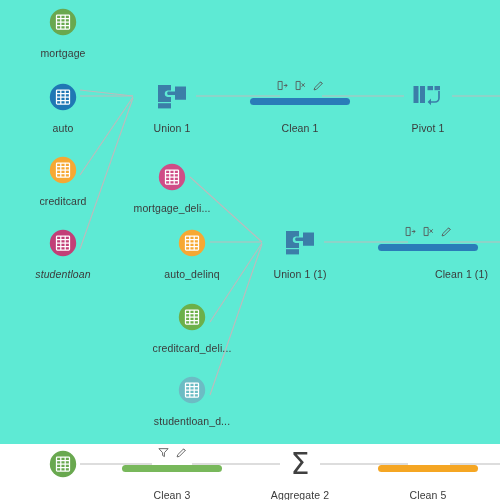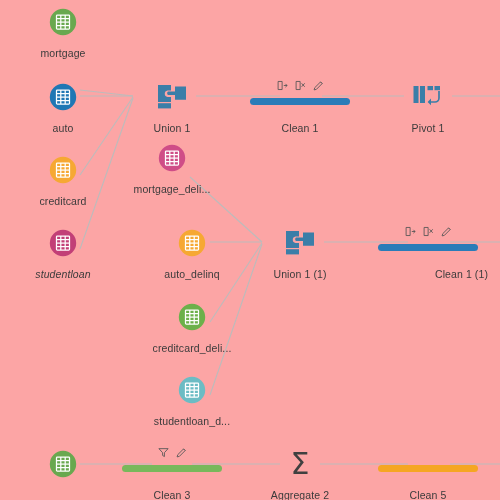--- a/index.html
+++ b/index.html
@@ -9,22 +9,22 @@
   }
   body {
     width: 500px;
     height: 500px;
     overflow: hidden;
     font-family: "Liberation Sans", sans-serif;
   }
   #canvas {
     position: relative;
     width: 500px;
-    height: 500px;
-    background: #fca5a5;
+    height: 444px;
+    background: #5eead4;
   }
   #edges {
     position: absolute;
     left: 0;
     top: 0;
     width: 500px;
     height: 500px;
     pointer-events: none;
   }
   .node {
@@ -226,21 +226,21 @@
             <rect x="1.5" y="2" width="5" height="17" fill="#3b7ea8"></rect>
             <rect x="8" y="2" width="5" height="17" fill="#3b7ea8"></rect>
             <rect x="15.5" y="2" width="5.5" height="4.2" fill="#3b7ea8"></rect>
             <rect x="22.5" y="2" width="5.5" height="4.2" fill="#3b7ea8"></rect>
             <path d="M27,7 V14 A4,4 0 0 1 23,18 H17.5" stroke="#3b7ea8" stroke-width="1.7" fill="none"></path>
             <path d="M19,14.6 L15.6,18 L19,21.2 Z" fill="#3b7ea8"></path>
           </svg>
         </div>
         <div class="node-label">Pivot 1</div>
       </div>
-      <div class="node" style="left: 172px; top: 141px;">
+      <div class="node" style="left: 172px; top: 160px;">
         <div class="node-art">
           <div class="src-circle">
             <svg width="28" height="28" viewBox="0 0 28 28">
               <circle cx="14" cy="14" r="13.2" fill="#cf4d87"></circle>
               <g stroke="#ffffff" stroke-width="1.25" fill="none">
                 <rect x="7.5" y="7" width="13" height="14" rx="0.8"></rect>
                 <line x1="7.5" x2="20.5" y1="10.6" y2="10.6"></line>
                 <line x1="7.5" x2="20.5" y1="14.1" y2="14.1"></line>
                 <line x1="7.5" x2="20.5" y1="17.6" y2="17.6"></line>
                 <line y1="7" y2="21" x1="11.8" x2="11.8"></line>

